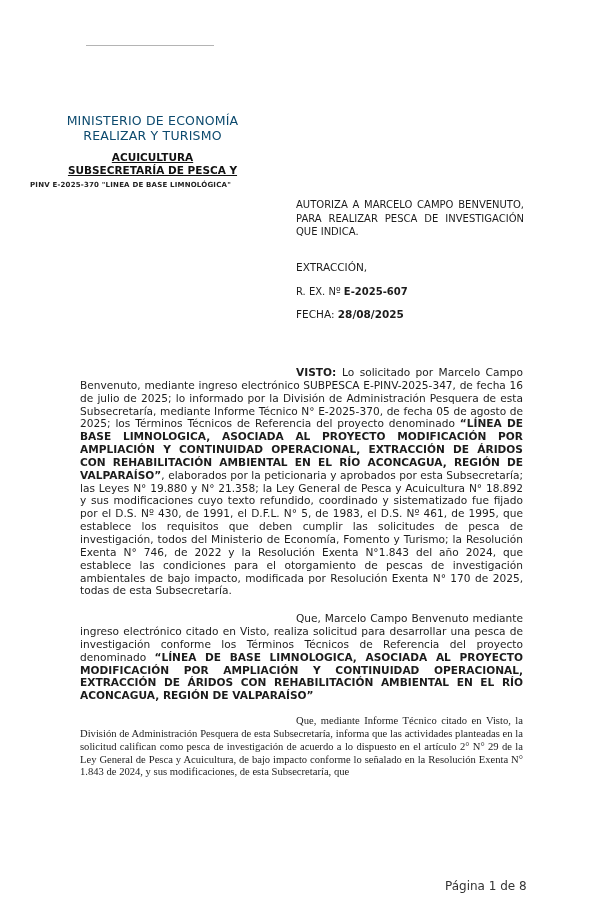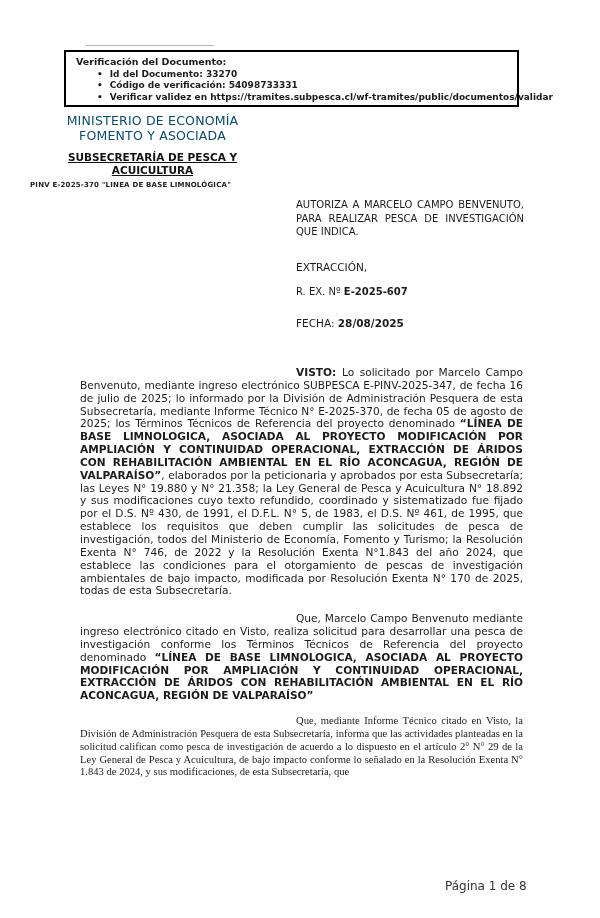--- a/index.html
+++ b/index.html
@@ -39,21 +39,21 @@
     position:absolute;left:30px;top:181px;
     font-size:7px;font-weight:bold;color:#222;letter-spacing:.2px;
   }
 
   .title-block{
     position:absolute;left:296px;top:198px;width:228px;
     font-size:10px;line-height:13.5px;text-align:justify;color:#1c1c1c;
   }
   .city{position:absolute;left:296px;top:261px;font-size:10.5px;}
   .rex{position:absolute;left:296px;top:286px;font-size:10px;}
-  .fecha{position:absolute;left:296px;top:308px;font-size:10.5px;margin-top:9px;}
+  .fecha{position:absolute;left:296px;top:308px;font-size:10.5px;}
   .b{font-weight:bold;}
 
   .doc-body{
     position:absolute;left:80px;top:349px;width:443px;
     font-size:10.6px;line-height:12.85px;text-align:justify;color:#1c1c1c;margin-top:17px;
   }
   .doc-body p{margin:0;text-indent:216px;}
   .heading-considerando{
     margin:17px 0 0 0 !important;text-indent:0 !important;
     padding-left:216px;font-weight:bold;font-size:11px;
@@ -67,37 +67,29 @@
     font-size:12px;color:#333;
   }
 </style>
 </head>
 <body>
 
 <div class="page">
 
   <div class="outer-line"></div>
 
-  <div class="verify-box">
-    <div class="verify-title">Verificación del Documento:</div>
-    <ul class="verify-list">
-      <li>Id del Documento: 33270</li>
-      <li>Código de verificación: 54098733331</li>
-      <li>Verificar validez en https://tramites.subpesca.cl/wf-tramites/public/documentos/validar</li>
-    </ul>
-  </div>
 
   <div class="ministry">
     <div>MINISTERIO DE ECONOMÍA</div>
-    <div>FOMENTO Y ASOCIADA</div>
+    <div>REALIZAR Y TURISMO</div>
   </div>
 
   <div class="subsec">
+    <div>ACUICULTURA</div>
     <div>SUBSECRETARÍA DE PESCA Y</div>
-    <div>ACUICULTURA</div>
   </div>
 
   <div class="pinv">PINV E-2025-370 "LINEA DE BASE LIMNOLÓGICA"</div>
 
   <div class="title-block">AUTORIZA A MARCELO CAMPO BENVENUTO, PARA REALIZAR PESCA DE INVESTIGACIÓN QUE INDICA.</div>
 
   <div class="city">EXTRACCIÓN,</div>
 
   <div class="rex"><span>R. EX. Nº </span><span class="b">E-2025-607</span></div>
 

